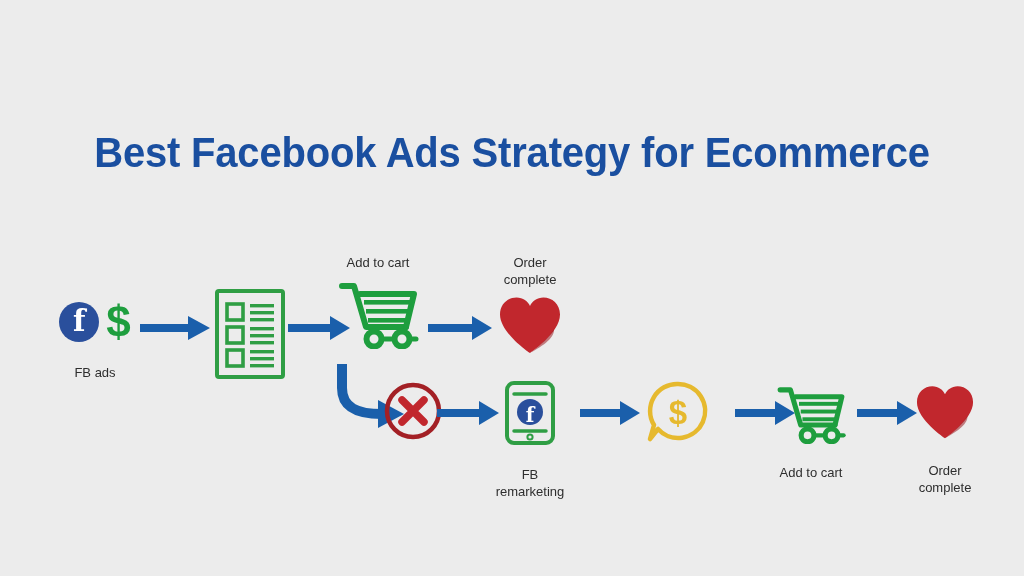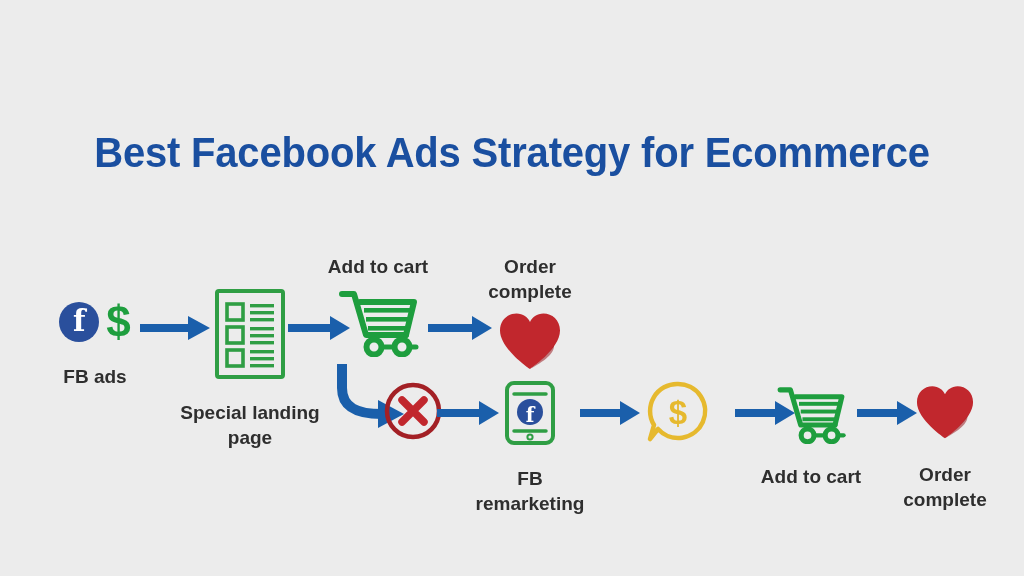--- a/index.html
+++ b/index.html
@@ -40,27 +40,26 @@
   }
 
   
   .node {
     position: absolute;
     display: flex;
     flex-direction: column;
     align-items: center;
   }
   .node-label {
-    font-size: 19px;
+    font-size: 13px;
     color: #2e2e2e;
     line-height: 1.33;
     text-align: center;
     white-space: pre-line;
     font-family: "Liberation Sans", sans-serif;
-    font-weight: bold;
   }
   .label-above { margin-bottom: 6px; }
   .label-below { margin-top: 20px; }
   .icon-box {
     display: flex;
     align-items: center;
     justify-content: center;
   }
 
   
@@ -133,22 +132,20 @@
         <rect x="36" y="39" width="24" height="3.4" fill="#2f9e44"></rect>
         <rect x="36" y="46" width="24" height="3.4" fill="#2f9e44"></rect>
         <rect x="36" y="53" width="24" height="3.4" fill="#2f9e44"></rect>
 
         <rect x="13" y="62" width="16" height="16" fill="none" stroke="#2f9e44" stroke-width="3.6"></rect>
         <rect x="36" y="62" width="24" height="3.4" fill="#2f9e44"></rect>
         <rect x="36" y="69" width="24" height="3.4" fill="#2f9e44"></rect>
         <rect x="36" y="76" width="24" height="3.4" fill="#2f9e44"></rect>
       </svg>
     </div>
-    <div class="node-label label-below">Special landing
-page</div>
   </div>
 
   <svg class="arrow" style="left:288px; top:314px;" width="64" height="28" viewBox="0 0 64 28">
     <path d="M0 10 H42 V2 L62 14 L42 26 V18 H0 Z" fill="#1a5fab"></path>
   </svg>
 
   <div class="node" style="left:318px; top:254px; width:120px;">
     <div class="node-label label-above">Add to cart</div>
     <div class="icon-box">
       <svg width="84" height="72" viewBox="0 0 84 72">

